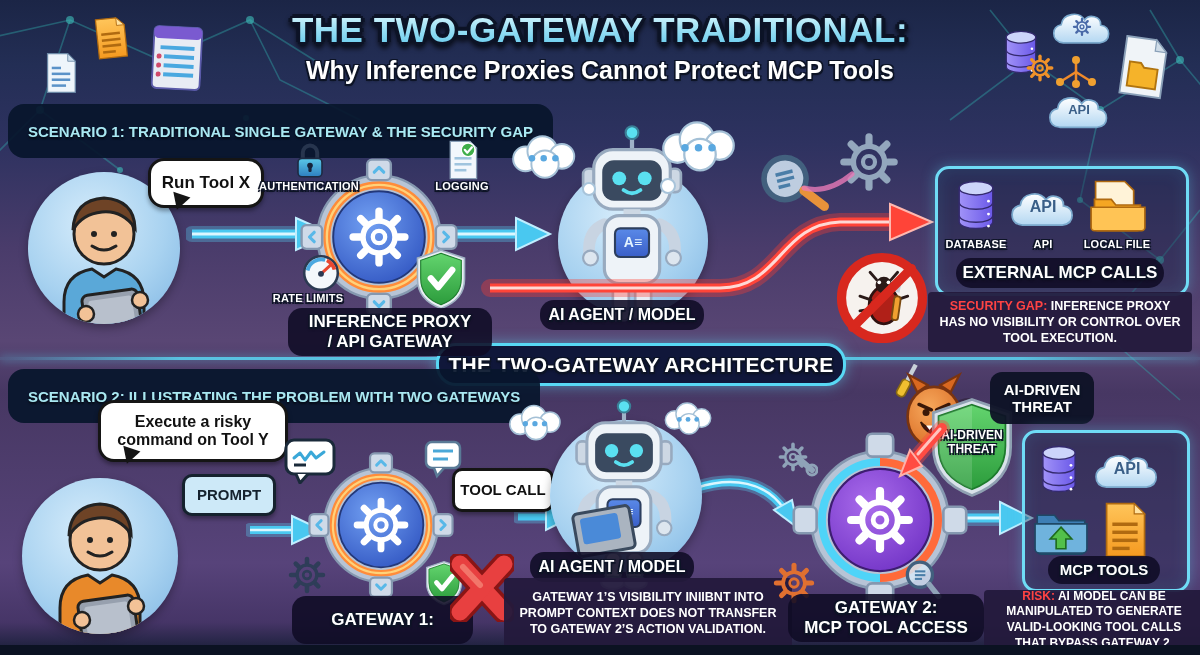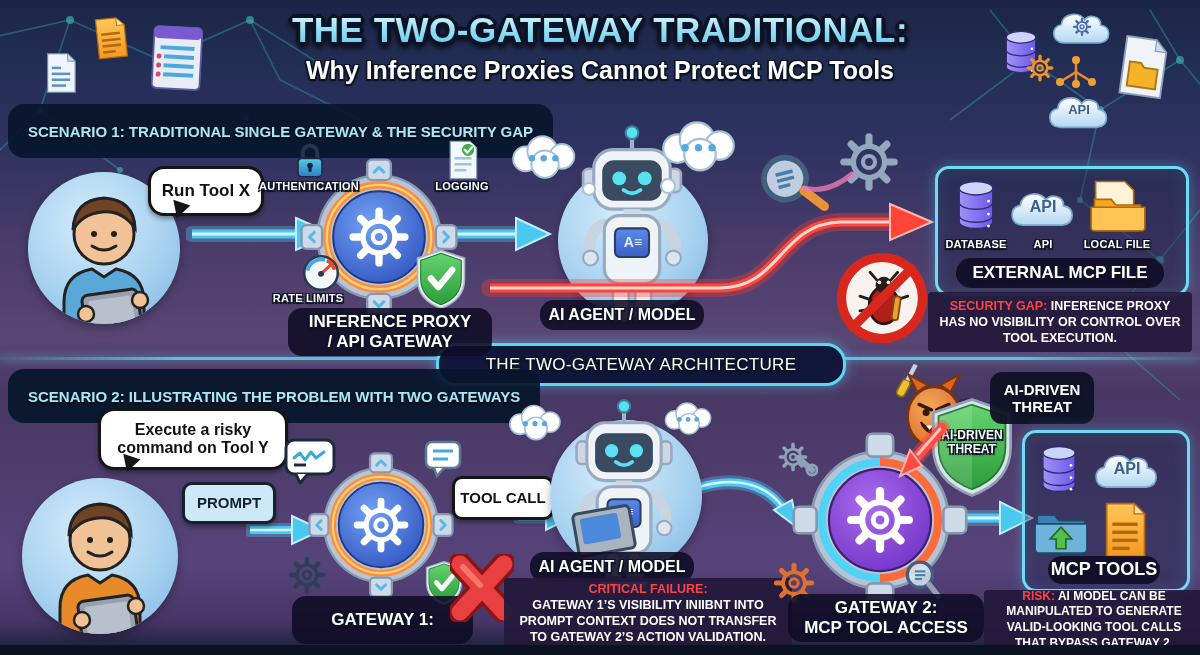--- a/index.html
+++ b/index.html
@@ -16,21 +16,21 @@
   .scen-pill{background:rgba(8,22,44,.93);color:#a9e8f2;border-radius:16px;font-weight:800;
     font-size:15px;display:inline-flex;align-items:center;padding:12px 20px;height:30px;
     text-shadow:0 2px 2px rgba(0,0,0,.6);white-space:nowrap;}
   .dark-pill{background:rgba(15,11,36,.88);border-radius:14px;color:#fff;font-weight:800;
     text-align:center;display:flex;flex-direction:column;justify-content:center;line-height:1.18;}
   .note{background:rgba(35,25,60,.94);border-radius:4px;text-align:center;font-weight:800;
     color:#fff;display:flex;flex-direction:column;justify-content:center;padding:4px 8px;line-height:1.3;}
   .red{color:#ff4343;}
   .bubble{background:#fff;border:3px solid #151515;border-radius:16px;display:flex;flex-direction:column;
     align-items:center;justify-content:center;font-weight:800;color:#111;text-align:center;line-height:1.15;
-    box-shadow:0 3px 4px rgba(0,0,0,.35);margin-top:8px;}
+    box-shadow:0 3px 4px rgba(0,0,0,.35);}
   .bubble.blue{background:#cde9f8;border-color:#15222e;color:#15222e;}
   .tail-bl::after{content:"";position:absolute;left:18px;bottom:-14px;width:0;height:0;
     border:9px solid transparent;border-top:16px solid #151515;transform:rotate(18deg);}
   .cap{font-size:11px;font-weight:800;color:#fff;text-align:center;letter-spacing:.2px;}
   .toolbox{border:3px solid #6fdcf6;border-radius:14px;background:rgba(24,34,68,.38);
     box-shadow:0 0 14px rgba(90,216,244,.35), inset 0 0 18px rgba(90,216,244,.12);}
   .circlebg{border-radius:50%;background:radial-gradient(circle at 42% 34%,#d6ecfb 0%,#a8d2f0 55%,#7db4e2 100%);
     box-shadow:0 4px 10px rgba(0,0,0,.3);}
   .tdot{background:#fff;border:2px solid #a8c4da;border-radius:50%;}
   .chest-glyph{color:#e3f3ff;font-weight:900;text-align:center;}
@@ -392,21 +392,21 @@
 
 <div class="abs" style="left:0;top:10px;width:1200px;text-align:center">
   <span class="title">THE TWO-GATEWAY TRADITIONAL:</span>
 </div>
 <div class="abs" style="left:0;top:56px;width:1200px;text-align:center">
   <span class="subtitle ow">Why Inference Proxies Cannot Protect MCP Tools</span>
 </div>
 
 <div class="abs" style="left:0;top:357px;width:1200px;height:3px;background:linear-gradient(90deg,rgba(90,216,244,.15),rgba(90,216,244,.85) 15%,rgba(90,216,244,.85) 85%,rgba(90,216,244,.15));box-shadow:0 0 8px rgba(90,216,244,.6)"></div>
 <div class="abs" style="left:436px;top:343px;width:404px;height:37px;background:#10173a;border:3px solid #58d8f4;border-radius:20px;display:flex;align-items:center;justify-content:center;box-shadow:0 0 14px rgba(88,216,244,.5)">
-  <span class="ow" style="font-size:17px;font-weight:400;color:#fff;letter-spacing:.3px">THE TWO-GATEWAY ARCHITECTURE</span>
+  <span class="ow" style="font-size:21px;font-weight:700;color:#fff;letter-spacing:.3px">THE TWO-GATEWAY ARCHITECTURE</span>
 </div>
 
 <div class="abs scen-pill" style="left:8px;top:104px">SCENARIO 1: TRADITIONAL SINGLE GATEWAY &amp; THE SECURITY GAP</div>
 
 <svg class="abs" style="left:186px;top:214px;width:152px;height:40px" viewBox="0 0 152 40">
   <line x1="6" y1="20" x2="114" y2="20" stroke="rgba(90,220,255,.3)" stroke-width="16" stroke-linecap="round"></line>
   <line x1="6" y1="20" x2="114" y2="20" stroke="#49c8f0" stroke-width="9"></line>
   <line x1="6" y1="20" x2="110" y2="20" stroke="#dcf7ff" stroke-width="3"></line>
   <polygon points="110,4 146,20 110,36" fill="#49c8f0" stroke="#bfeeff" stroke-width="2"></polygon>
 </svg>
@@ -535,21 +535,21 @@
   <div class="abs" style="left:0;top:12px;width:70px;text-align:center;font-weight:900;font-size:16px;color:#3a5f88">API</div>
 </div>
 <div class="abs cap ow" style="left:1022px;top:238px;width:42px">API</div>
 <div class="abs" style="left:1090px;top:176px;width:56px;height:58px">
       <svg class="u">
         <use href="#sym-folder-file"></use>
       </svg>
     </div>
 <div class="abs cap ow" style="left:1078px;top:238px;width:78px">LOCAL FILE</div>
 <div class="abs dark-pill" style="left:956px;top:258px;width:208px;height:30px;font-size:17px;border-radius:16px">
-  <div class="ow">EXTERNAL MCP FILE</div>
+  <div class="ow">EXTERNAL MCP CALLS</div>
 </div>
 
 <div class="abs note" style="left:928px;top:292px;width:248px;height:52px;font-size:12.5px">
   <div><span class="red">SECURITY GAP:</span><span> INFERENCE PROXY HAS NO VISIBILITY OR CONTROL OVER TOOL EXECUTION.</span></div>
 </div>
 
 <div class="abs scen-pill" style="left:8px;top:369px">SCENARIO 2: ILLUSTRATING THE PROBLEM WITH TWO GATEWAYS</div>
 
 <svg class="abs" style="left:246px;top:512px;width:82px;height:36px" viewBox="0 0 82 36">
   <line x1="4" y1="18" x2="50" y2="18" stroke="rgba(90,220,255,.3)" stroke-width="14" stroke-linecap="round"></line>
@@ -654,21 +654,21 @@
 <div class="abs" style="left:660px;top:396px;width:58px;height:42px">
       <svg class="u">
         <use href="#sym-thought"></use>
       </svg>
     </div>
 <div class="abs dark-pill" style="left:530px;top:552px;width:164px;height:30px;font-size:16px">
   <div class="ow">AI AGENT / MODEL</div>
 </div>
 
 <div class="abs note" style="left:504px;top:578px;width:272px;height:62px;font-size:12.5px">
-  <div><span class="red" style="display:block">CRITICAL FAILURE:</span><span>GATEWAY 1’S VISIBILITY INIIBNT INTO PROMPT CONTEXT DOES NOT TRANSFER TO GATEWAY 2’S ACTION VALIDATION.</span></div>
+  <div><span>GATEWAY 1’S VISIBILITY INIIBNT INTO PROMPT CONTEXT DOES NOT TRANSFER TO GATEWAY 2’S ACTION VALIDATION.</span></div>
 </div>
 
 <div class="abs" style="left:792px;top:432px;width:176px;height:176px">
       <svg class="u">
         <use href="#sym-gateway-purple"></use>
       </svg>
     </div>
 <div class="abs" style="left:778px;top:438px;width:40px;height:40px">
   <svg class="u" viewBox="0 0 40 40">
         <use href="#sym-gear" x="0" y="4" width="30" height="30" color="#8fa3b8"></use>
@@ -731,21 +731,21 @@
 <div class="abs" style="left:1034px;top:506px;width:54px;height:52px">
       <svg class="u">
         <use href="#sym-folder-up"></use>
       </svg>
     </div>
 <div class="abs" style="left:1102px;top:500px;width:46px;height:60px">
       <svg class="u">
         <use href="#sym-doc-orange"></use>
       </svg>
     </div>
-<div class="abs dark-pill" style="left:1048px;top:556px;width:112px;height:28px;font-size:18px;border-radius:14px">
+<div class="abs dark-pill" style="left:1048px;top:556px;width:112px;height:28px;font-size:15px;border-radius:14px">
   <div class="ow">MCP TOOLS</div>
 </div>
 
 <div class="abs note" style="left:984px;top:590px;width:204px;height:52px;font-size:12px">
   <div><span class="red">RISK:</span><span> AI MODEL CAN BE MANIPULATED TO GENERATE VALID-LOOKING TOOL CALLS THAT BYPASS GATEWAY 2.</span></div>
 </div>
 
 <div class="abs" style="left:0;top:645px;width:1200px;height:10px;background:#0b1222"></div>
 
 </div>

